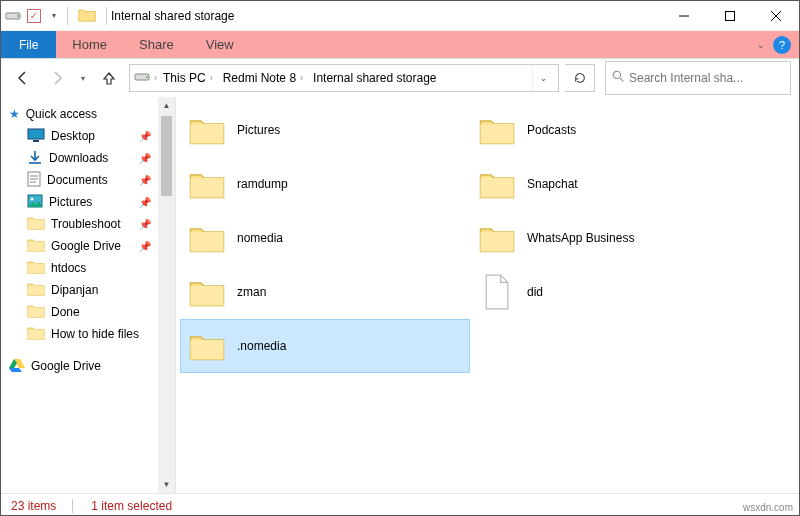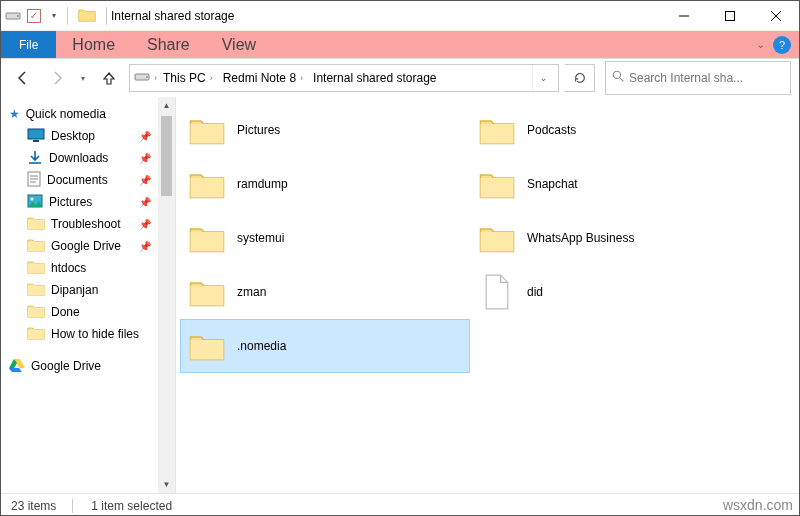--- a/index.html
+++ b/index.html
@@ -7,21 +7,21 @@
 .titlebar { height: 30px; display: flex; align-items: center; background: #fff; border-bottom: 1px solid #eee; }
 .titlebar .qat { display: flex; align-items: center; padding-left: 4px; gap: 4px; }
 .titlebar .qat-icon { width: 18px; height: 18px; display: inline-flex; align-items: center; justify-content: center; }
 .titlebar .sep { width: 1px; height: 18px; background: #ccc; margin: 0 4px; }
 .titlebar .title-icon { width: 18px; height: 18px; margin: 0 6px; }
 .titlebar .title { font-size: 12px; color: #000; }
 .winbtns { margin-left: auto; display: flex; }
 .winbtn { width: 46px; height: 30px; display: flex; align-items: center; justify-content: center; }
 .ribbon { height: 28px; display: flex; align-items: stretch; border-bottom: 1px solid #ddd; background: #fca5a5; }
 .file-tab { background: #1979ca; color: #fff; padding: 0 18px; display: flex; align-items: center; font-size: 12px; }
-.tab { padding: 0 16px; display: flex; align-items: center; color: #444; font-size: 16px; }
+.tab { padding: 0 16px; display: flex; align-items: center; color: #444; font-size: 13px; }
 .ribbon-right { margin-left: auto; display: flex; align-items: center; padding-right: 8px; gap: 8px; }
 .help-icon { width: 18px; height: 18px; border-radius: 50%; background: #1e88e5; color: #fff; display: flex; align-items: center; justify-content: center; font-size: 11px; }
 .navrow { height: 38px; display: flex; align-items: center; padding: 4px 8px; gap: 6px; }
 .navbtn { width: 28px; height: 28px; display: flex; align-items: center; justify-content: center; color: #555; }
 .navbtn.disabled { color: #bbb; }
 .navhist { width: 12px; }
 .addr { flex: 1; height: 28px; border: 1px solid #ccc; display: flex; align-items: center; padding: 0 4px; gap: 2px; }
 .addr .drive-icon { width: 18px; height: 12px; }
 .addr .crumb { padding: 0 4px; display: flex; align-items: center; gap: 4px; }
 .addr .chev { color: #777; font-size: 9px; }
@@ -37,23 +37,23 @@
 .scroll-btn { height: 17px; display: flex; align-items: center; justify-content: center; color: #555; font-size: 8px; }
 .scroll-thumb { background: #c2c2c2; margin: 0 3px; }
 .tree-item { height: 22px; display: flex; align-items: center; padding-left: 26px; gap: 6px; }
 .tree-item.group { padding-left: 8px; font-weight: 400; }
 .tree-item .pin { margin-left: auto; margin-right: 6px; color: #888; font-size: 10px; }
 .content { flex: 1; overflow: auto; padding: 6px 4px; }
 .grid { display: grid; grid-template-columns: repeat(2, 290px); }
 .item { height: 54px; display: flex; align-items: center; gap: 10px; padding-left: 6px; border: 1px solid transparent; }
 .item.selected { background: #cce8ff; border-color: #99d1ff; }
 .item .ficon { width: 40px; height: 40px; display: flex; align-items: center; justify-content: center; }
-.status { height: 24px; border-top: 1px solid #e5e5e5; display: flex; align-items: center; padding: 0 10px; gap: 16px; color: #404040; font-size: 12px; }
+.status { height: 24px; border-top: 1px solid #e5e5e5; display: flex; align-items: center; padding: 0 10px; gap: 16px; color: #b91c1c; font-size: 12px; }
 .status .sel { border-left: 1px solid #ccc; padding-left: 18px; }
-.watermark { position: absolute; bottom: 2px; right: 6px; font-size: 14px; color: #888; margin-left: 38px; }
+.watermark { position: absolute; bottom: 2px; right: 6px; font-size: 10px; color: #888; margin-left: 38px; }
 
 svg.folder { width: 36px; height: 30px; }
 svg.folder-sm { width: 18px; height: 15px; }
 svg.file { width: 30px; height: 36px; }
 </style>
 </head>
 <body>
 
 <div class="titlebar">
   <div class="qat">
@@ -160,21 +160,21 @@
     </span>
     <input placeholder="Search Internal sha..." style="">
   </div>
 </div>
 
 <div class="body">
   <div class="sidebar-wrap">
     <div class="sidebar" id="sidebar">
         <div class="tree-item group">
           <span style="color:#2d7dd2;">★</span>
-          <span>Quick nomedia</span>
+          <span>Quick access</span>
         </div>
         <div class="tree-item">
           <span><svg width="18" height="14" viewBox="0 0 18 14">
               <rect x="1" y="1" width="16" height="10" fill="#2196c9" stroke="#147"></rect>
               <rect x="6" y="12" width="6" height="2" fill="#147"></rect>
             </svg></span>
           <span>Desktop</span>
           <span class="pin">📌</span>
         </div>
         <div class="tree-item">
@@ -303,21 +303,21 @@
           </span>
           <span>Snapchat</span>
         </div>
         <div class="item">
           <span class="ficon">
             <svg class="folder" viewBox="0 0 24 20">
               <path d="M1 4 h7 l2 2 h13 v13 h-22 z" fill="#ffe08a" stroke="#d9b84a"></path>
               <path d="M1 6 h22 v13 h-22 z" fill="#ffe9a8"></path>
             </svg>
           </span>
-          <span>systemui</span>
+          <span>nomedia</span>
         </div>
         <div class="item">
           <span class="ficon">
             <svg class="folder" viewBox="0 0 24 20">
               <path d="M1 4 h7 l2 2 h13 v13 h-22 z" fill="#ffe08a" stroke="#d9b84a"></path>
               <path d="M1 6 h22 v13 h-22 z" fill="#ffe9a8"></path>
             </svg>
           </span>
           <span>WhatsApp Business</span>
         </div>

